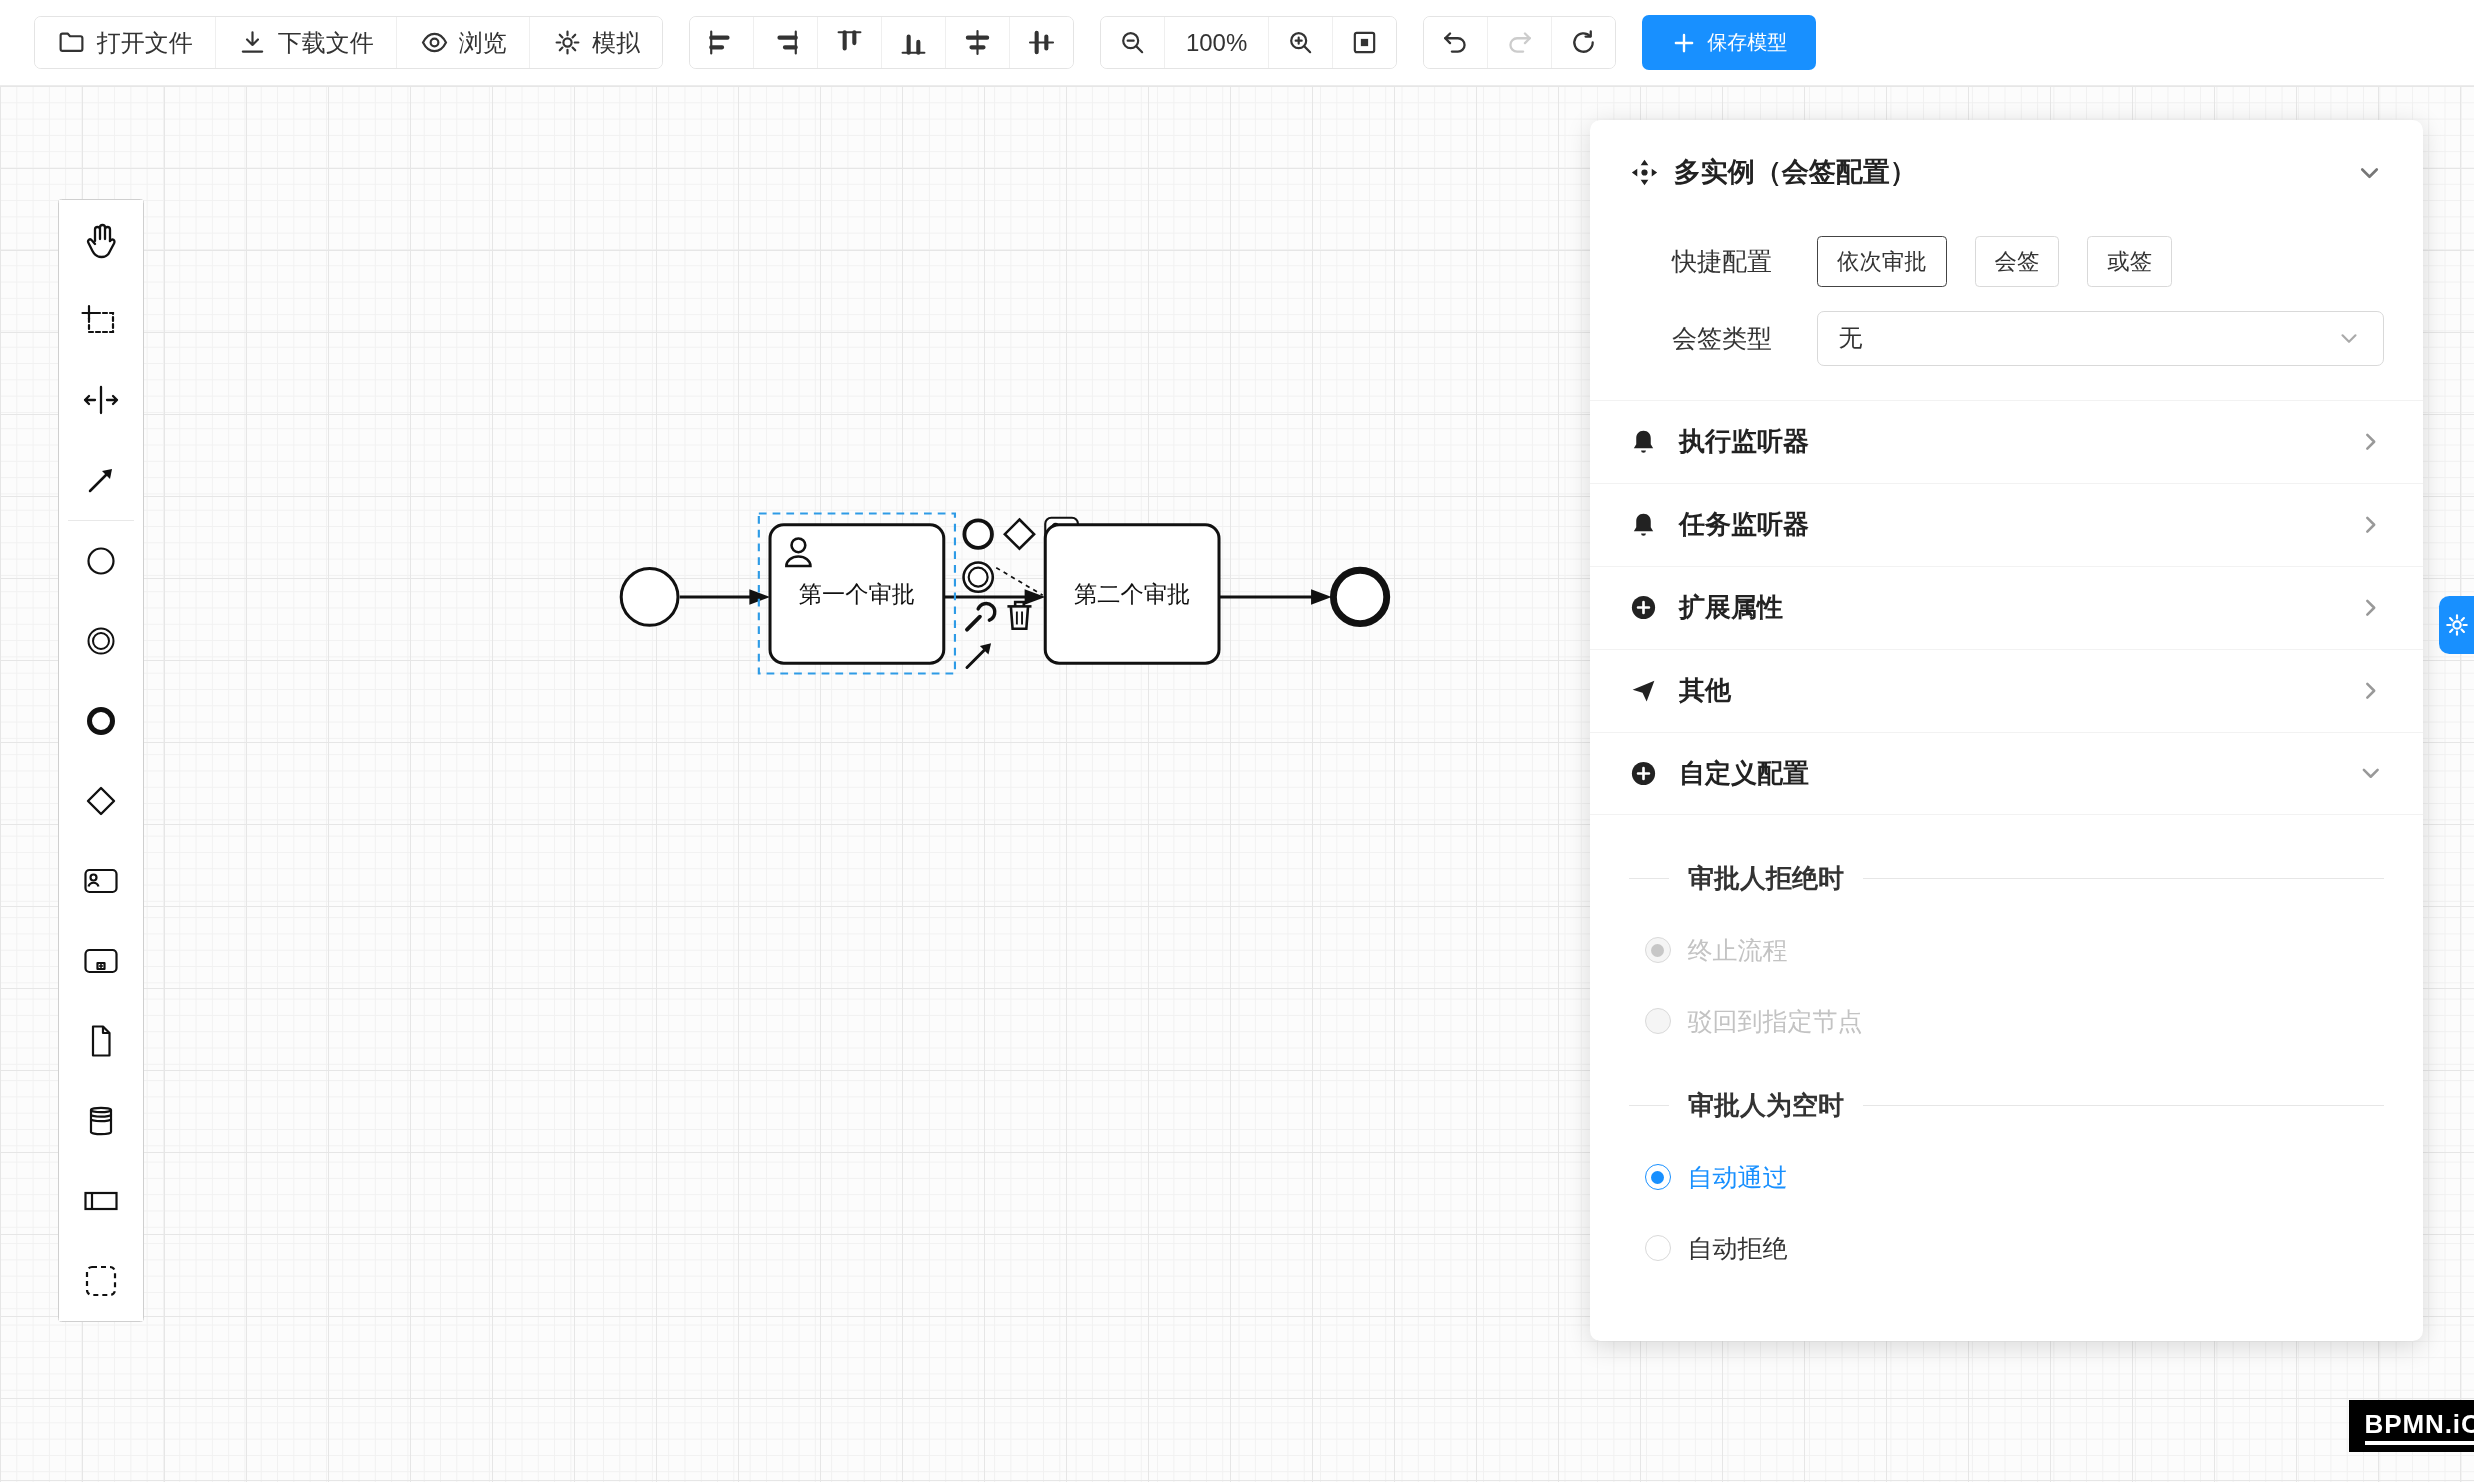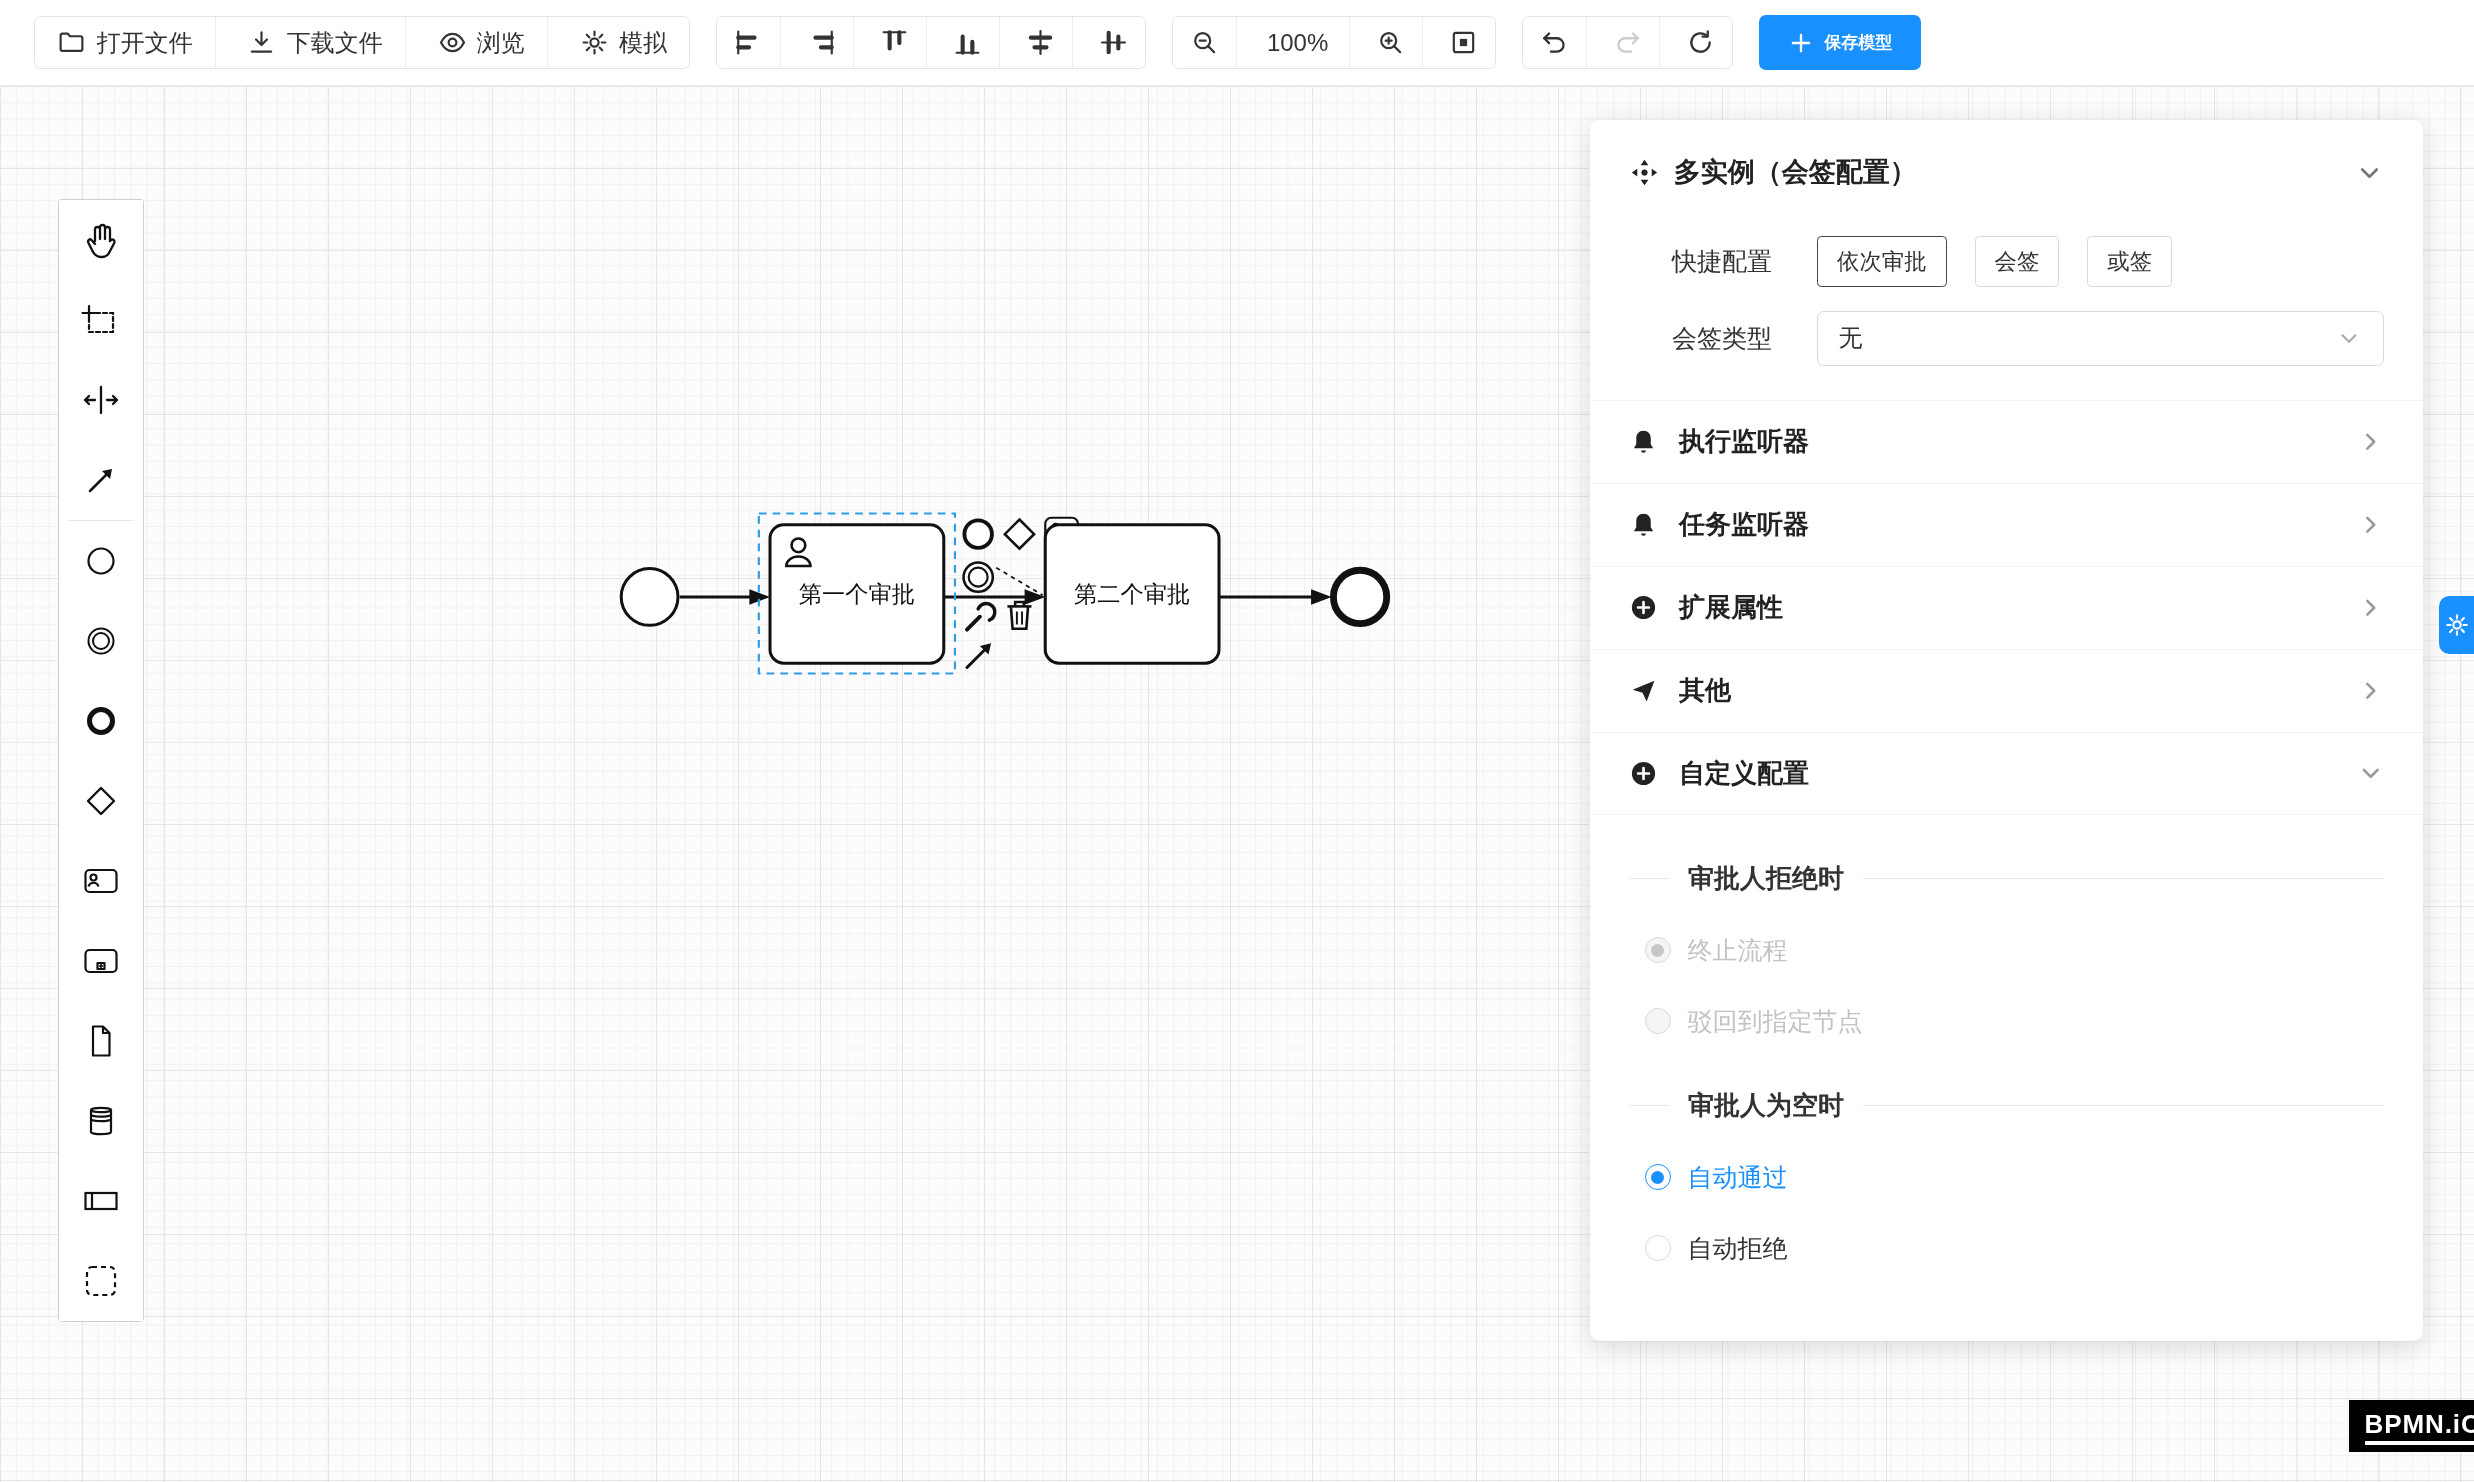--- a/index.html
+++ b/index.html
@@ -3,30 +3,30 @@
 <meta charset="utf-8">
 <style>
   * { margin:0; padding:0; box-sizing:border-box; }
   html,body { background:#fff; }
   body { font-family:"Liberation Sans","DejaVu Sans",sans-serif; color:#333; }
   .screen { position:relative; width:2475px; height:1482px; overflow:hidden; background:#fff; }
 
   
   .toolbar { position:absolute; top:0; left:0; right:0; height:86px; background:#fff;
     border-bottom:1.7px solid #ececec; display:flex; align-items:center; padding:0 34px; gap:26px; z-index:30; }
-  .tb-group { display:flex; align-items:stretch; border:1.7px solid #e4e4e4; border-radius:6.9px; overflow:hidden; background:#fff; height:53px;gap:9px; }
+  .tb-group { display:flex; align-items:stretch; border:1.7px solid #e4e4e4; border-radius:6.9px; overflow:hidden; background:#fff; height:53px; }
   .tb-btn { display:flex; align-items:center; gap:10.3px; padding:0 22.4px; font-size:24px; color:#333;
     background:#fff; border:none; border-right:1.7px solid #efefef; cursor:pointer; }
   .tb-btn:last-child { border-right:none; }
   .tb-btn.icon-only { padding:0 17px; }
   .tb-btn svg { width:29px; height:29px; }
   .tb-btn.disabled svg { opacity:1; }
   .zoom-level { display:flex; align-items:center; padding:0 20.6px; font-size:24px; color:#333; border-right:1.7px solid #efefef; }
   .save-btn { display:flex; align-items:center; gap:10.3px; height:55px; padding:0 29px; background:#1890ff; color:#fff;
-    font-size:17px; border:none; border-radius:6.9px; cursor:pointer;font-weight:bold; }
+    font-size:20px; border:none; border-radius:6.9px; cursor:pointer; }
   .save-btn svg { width:26px; height:26px; }
 
   
   .canvas { position:absolute; top:86px; left:0; right:0; bottom:0; background-color:#fcfcfc;
     background-image:
       linear-gradient(#e6e6e6 0.9px, transparent 0.9px),
       linear-gradient(90deg,#e6e6e6 0.9px, transparent 0.9px),
       linear-gradient(#f1f1f1 0.9px, transparent 0.9px),
       linear-gradient(90deg,#f1f1f1 0.9px, transparent 0.9px);
     background-size:82px 82px, 82px 82px, 16.3px 16.3px, 16.3px 16.3px; }

